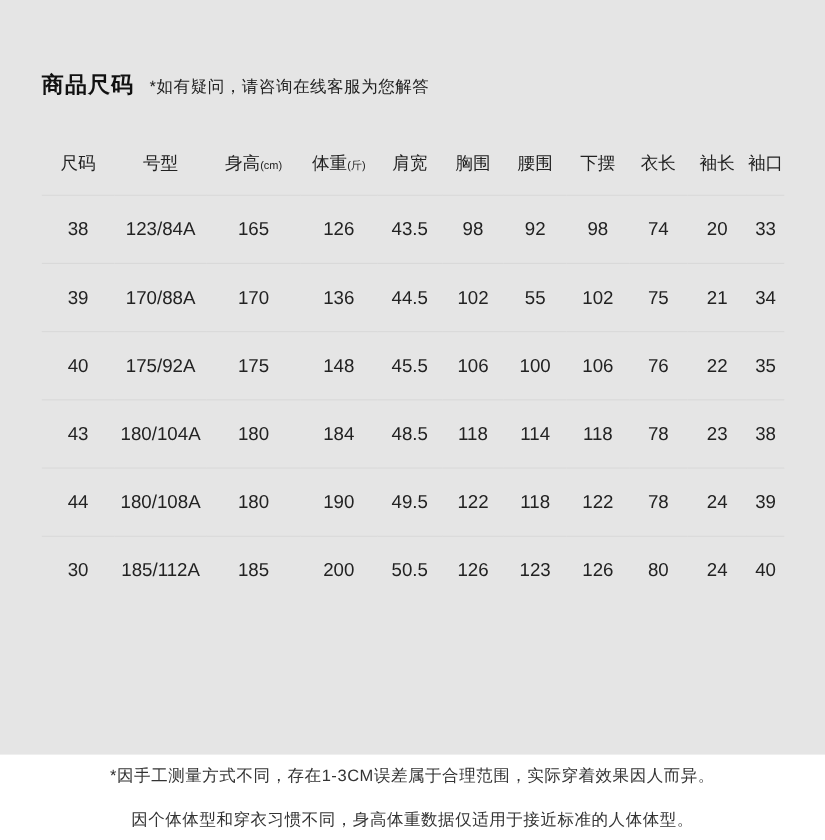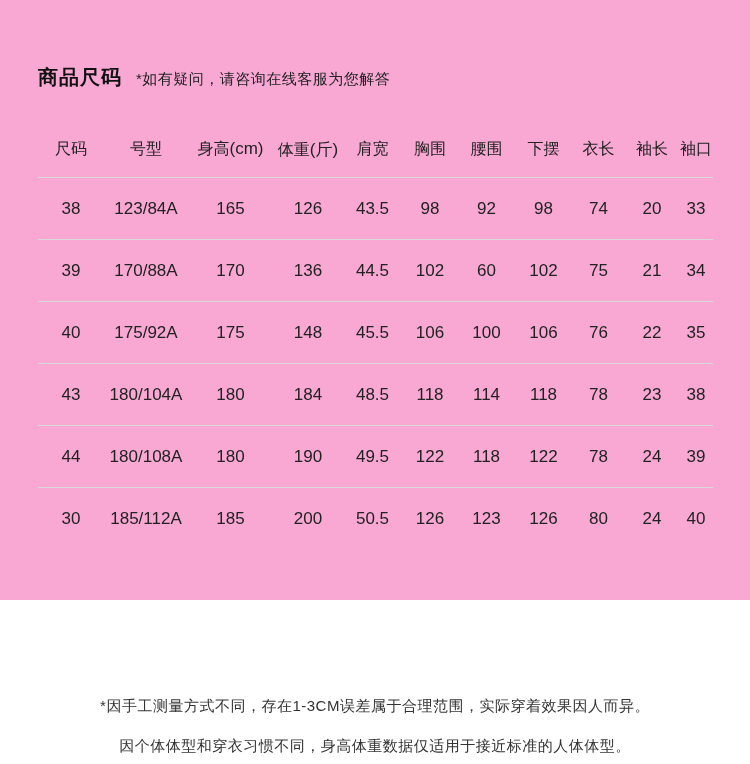--- a/index.html
+++ b/index.html
@@ -11,22 +11,22 @@
     width: 750px;
     height: 764px;
     font-family: "Liberation Sans", "DejaVu Sans", sans-serif;
     color: #222;
     position: relative;
     overflow: hidden;
   }
   .page {
     position: relative;
     width: 750px;
-    height: 600px;
-    background: #f9a8d4;
+    height: 686px;
+    background: #e5e5e5;
   }
   .header {
     position: absolute;
     left: 38px;
     top: 64px;
     display: flex;
     align-items: baseline;
     white-space: nowrap;
   }
   .title {
@@ -53,21 +53,21 @@
     height: 55px;
     padding: 0;
     font-weight: normal;
     font-size: 16px;
     color: #222;
     text-align: center;
     border-bottom: 1px solid #d9d9d9;
     white-space: nowrap;
   }
   table.size-table thead th .sub {
-    font-size: 17px;
+    font-size: 10px;
     letter-spacing: 0;
   }
   table.size-table tbody td {
     height: 61px;
     padding: 0;
     font-size: 17px;
     color: #222;
     text-align: center;
     border-bottom: 1px solid #d9d9d9;
     white-space: nowrap;
@@ -140,21 +140,21 @@
           <td>20</td>
           <td>33</td>
         </tr>
         <tr>
           <td>39</td>
           <td>170/88A</td>
           <td>170</td>
           <td>136</td>
           <td>44.5</td>
           <td>102</td>
-          <td>60</td>
+          <td>55</td>
           <td>102</td>
           <td>75</td>
           <td>21</td>
           <td>34</td>
         </tr>
         <tr>
           <td>40</td>
           <td>175/92A</td>
           <td>175</td>
           <td>148</td>

